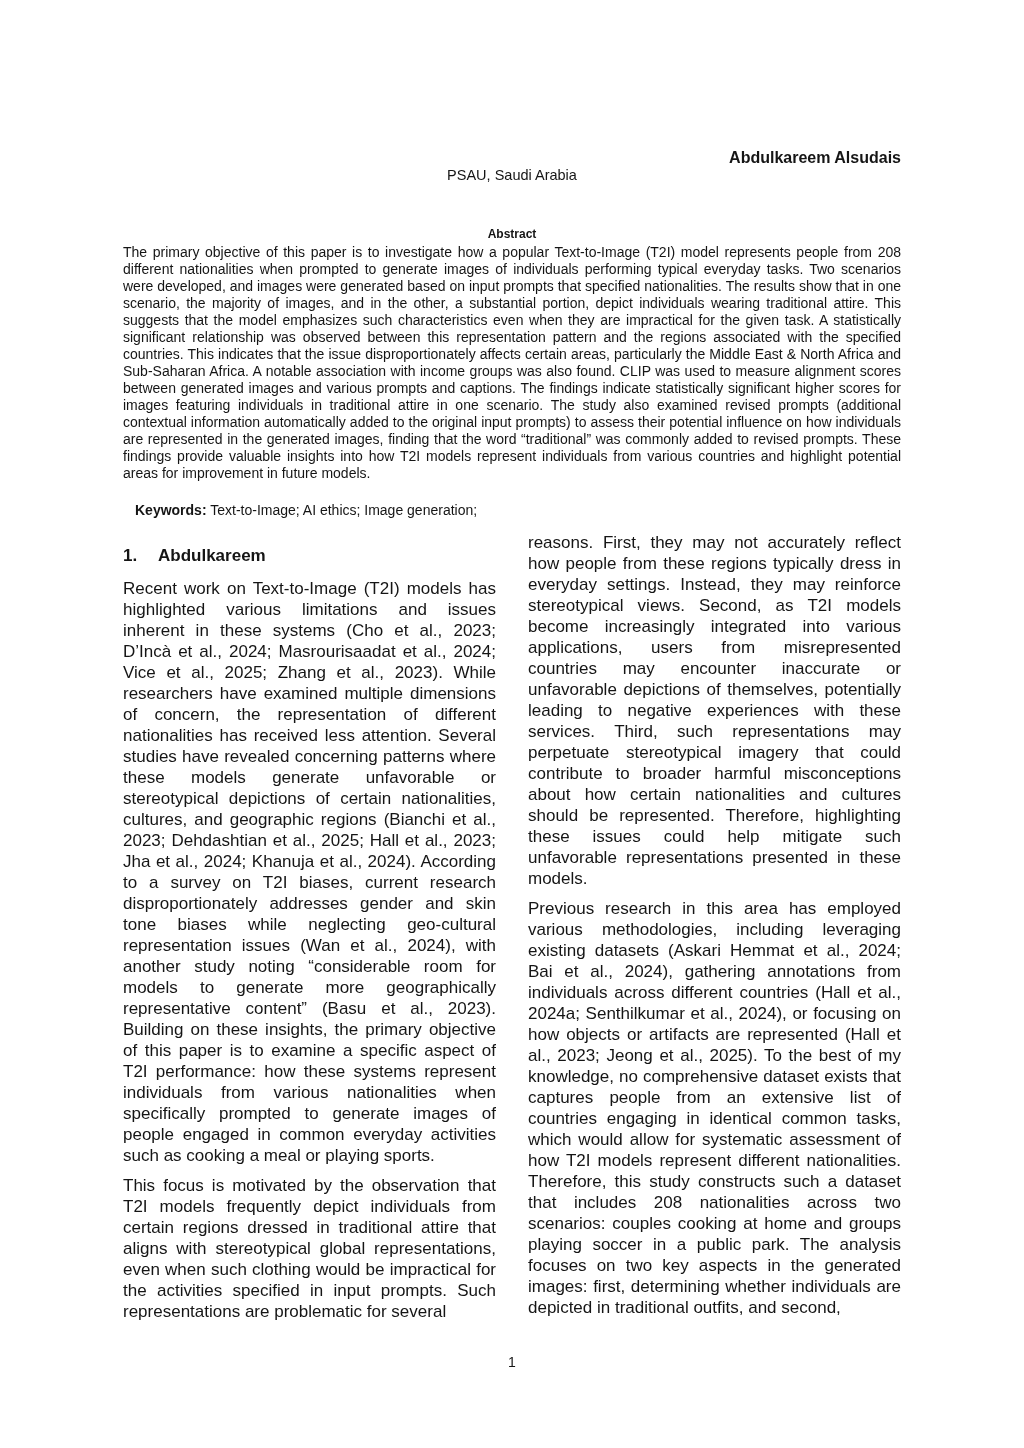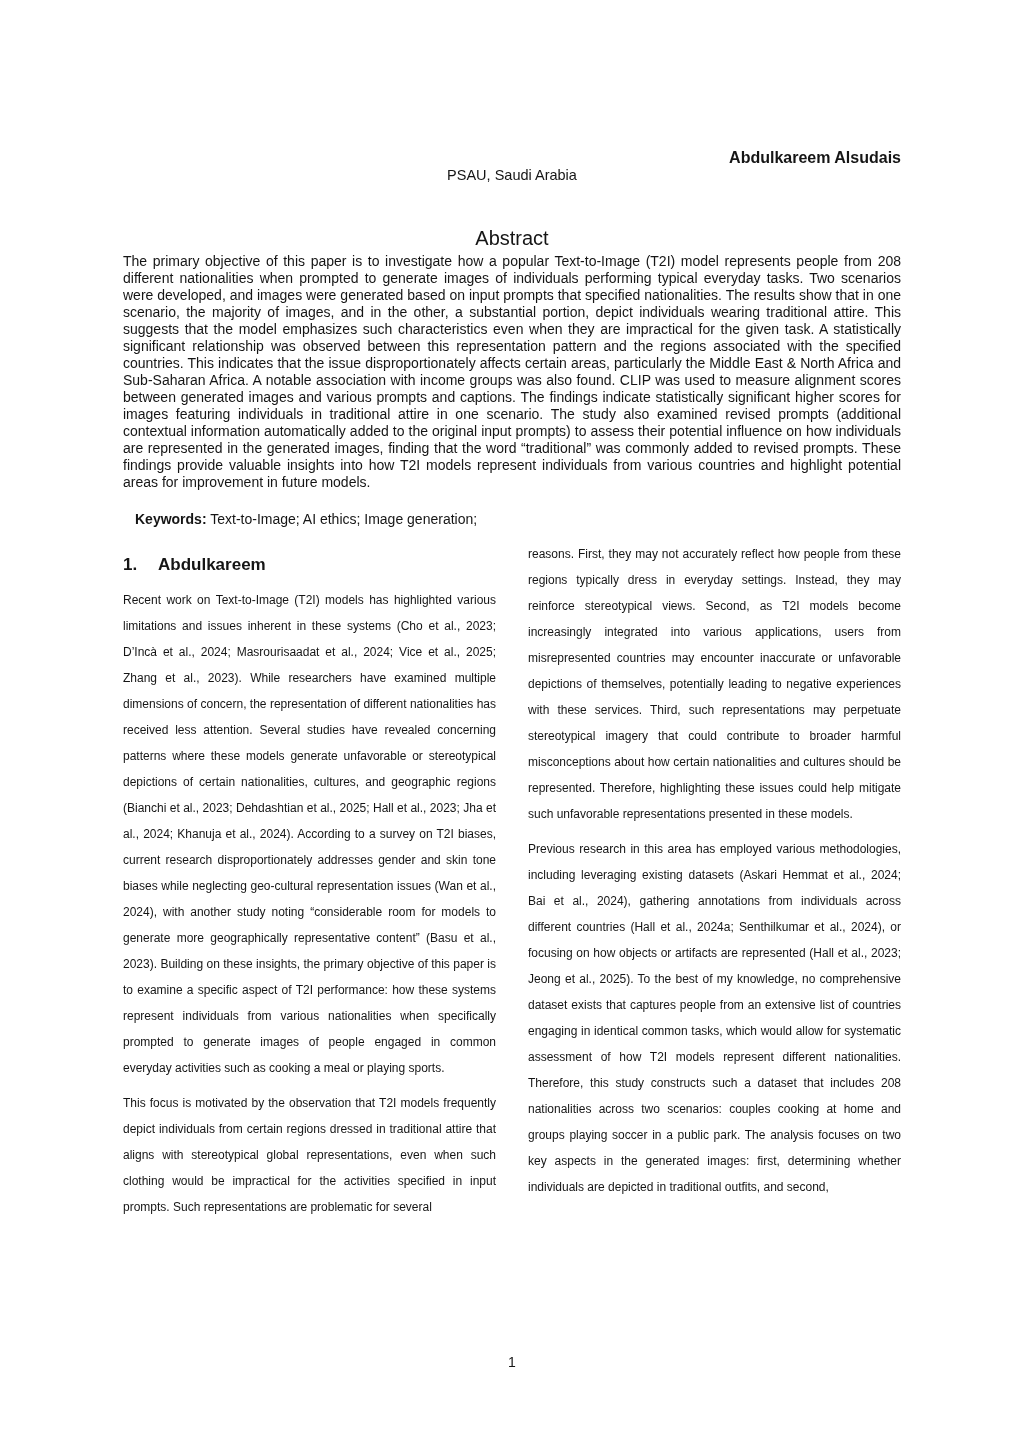--- a/index.html
+++ b/index.html
@@ -27,22 +27,22 @@
     font-size: 16px;
     font-weight: 700;
     text-align: right;
   }
   .affiliation {
     font-size: 14.5px;
     text-align: center;
   }
   .abstract-heading {
     margin: 44px 0 0 0;
-    font-size: 20px;
-    font-weight: 400;
+    font-size: 12px;
+    font-weight: 700;
     text-align: center;
   }
   .abstract-body {
     margin: 3px 0 0 0;
     font-size: 14px;
     line-height: 17px;
     text-align: justify;
   }
   .keywords {
     margin: 20px 0 0 0;
@@ -57,22 +57,22 @@
   }
   .col { width: 373px; flex: 0 0 373px; }
   .sec-heading {
     margin: 14px 0 12px 0;
     font-size: 17px;
     font-weight: 700;
   }
   .sec-num { display: inline-block; width: 35px; }
   .body-par {
     margin: 0 0 9px 0;
-    font-size: 12px;
-    line-height: 26px;
+    font-size: 17px;
+    line-height: 21px;
     text-align: justify;
   }
   .page-footer {
     position: absolute;
     left: 0; right: 0;
     bottom: 78px;
     text-align: center;
     font-size: 14px;
   }
 </style>

